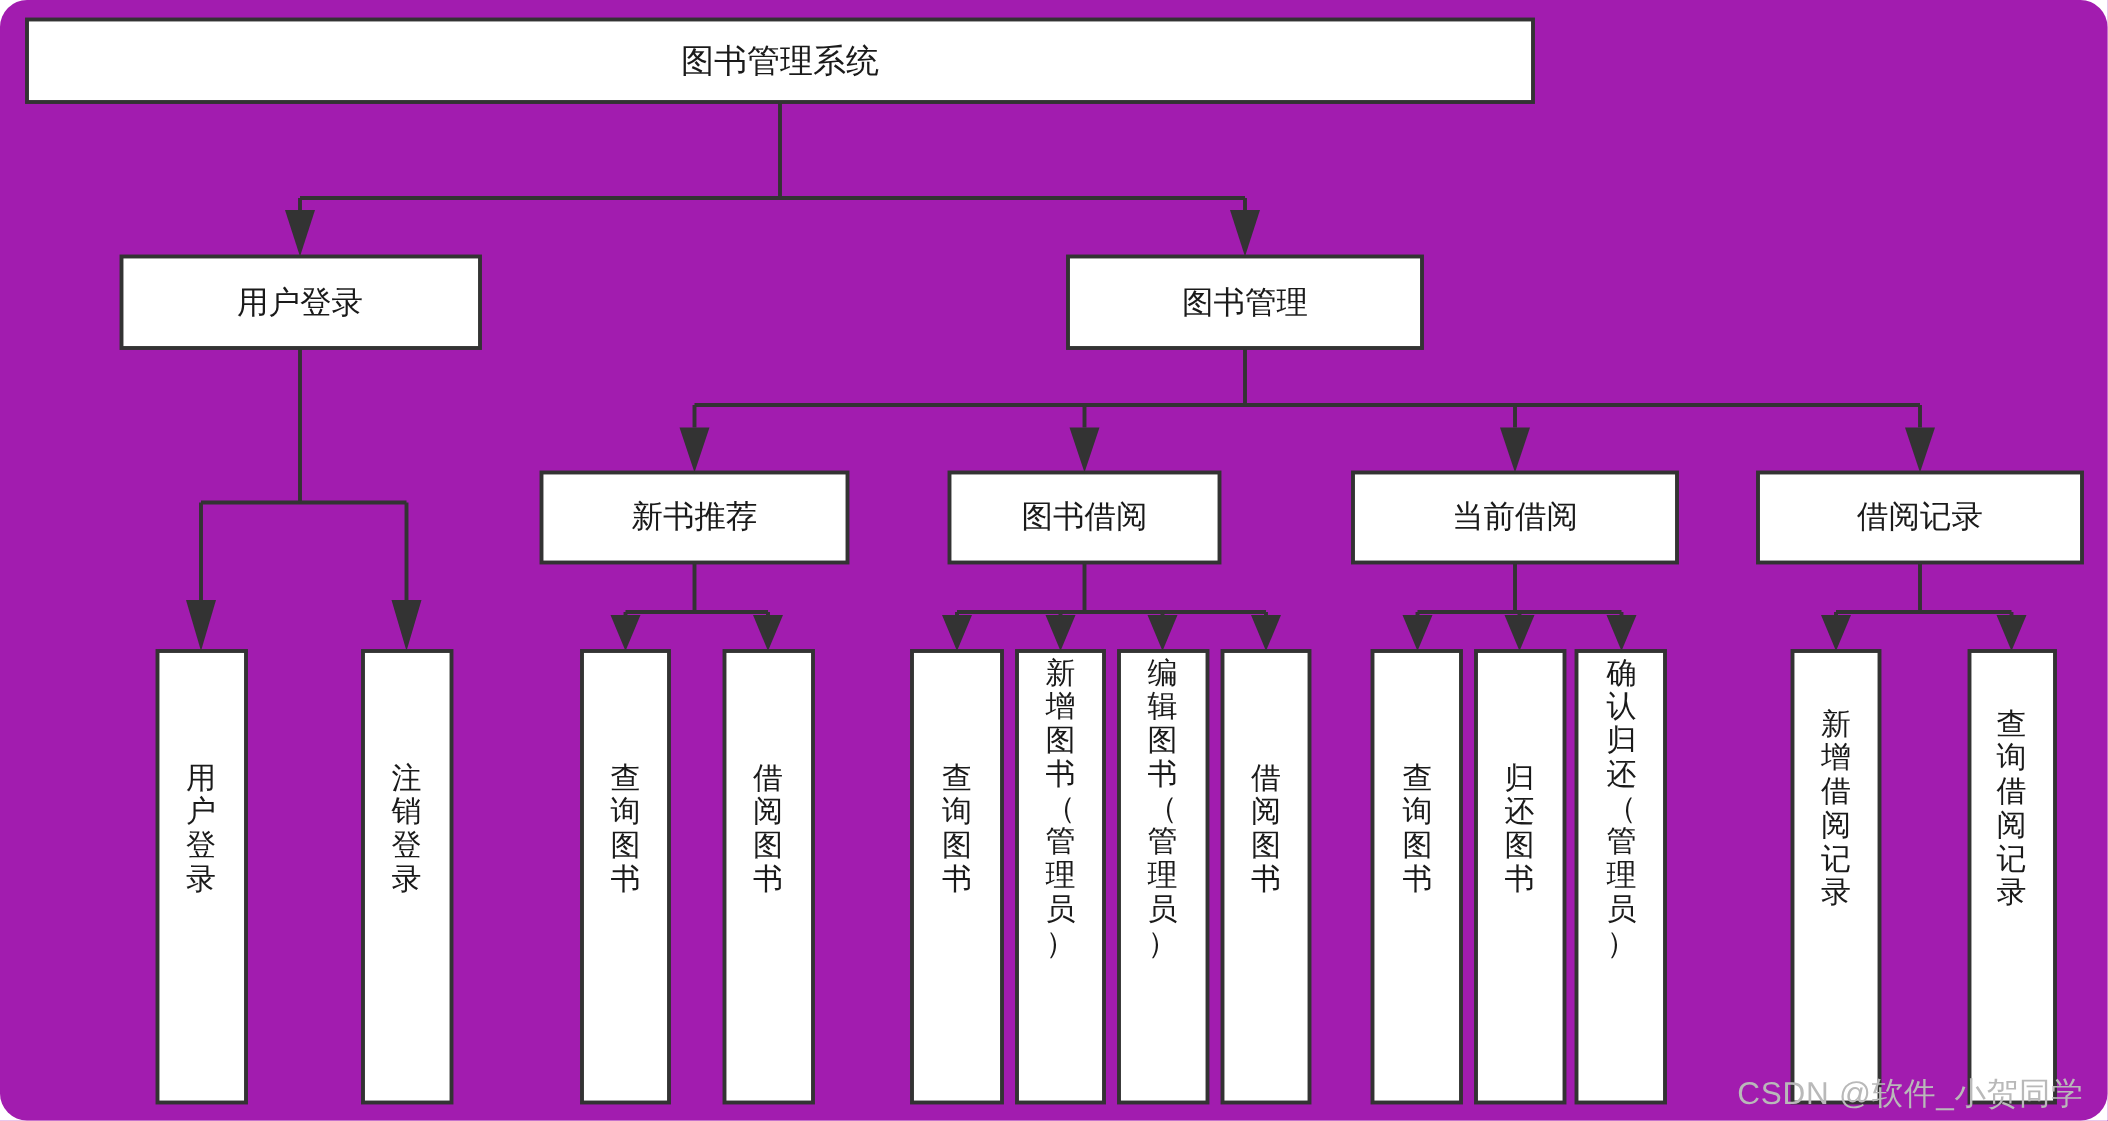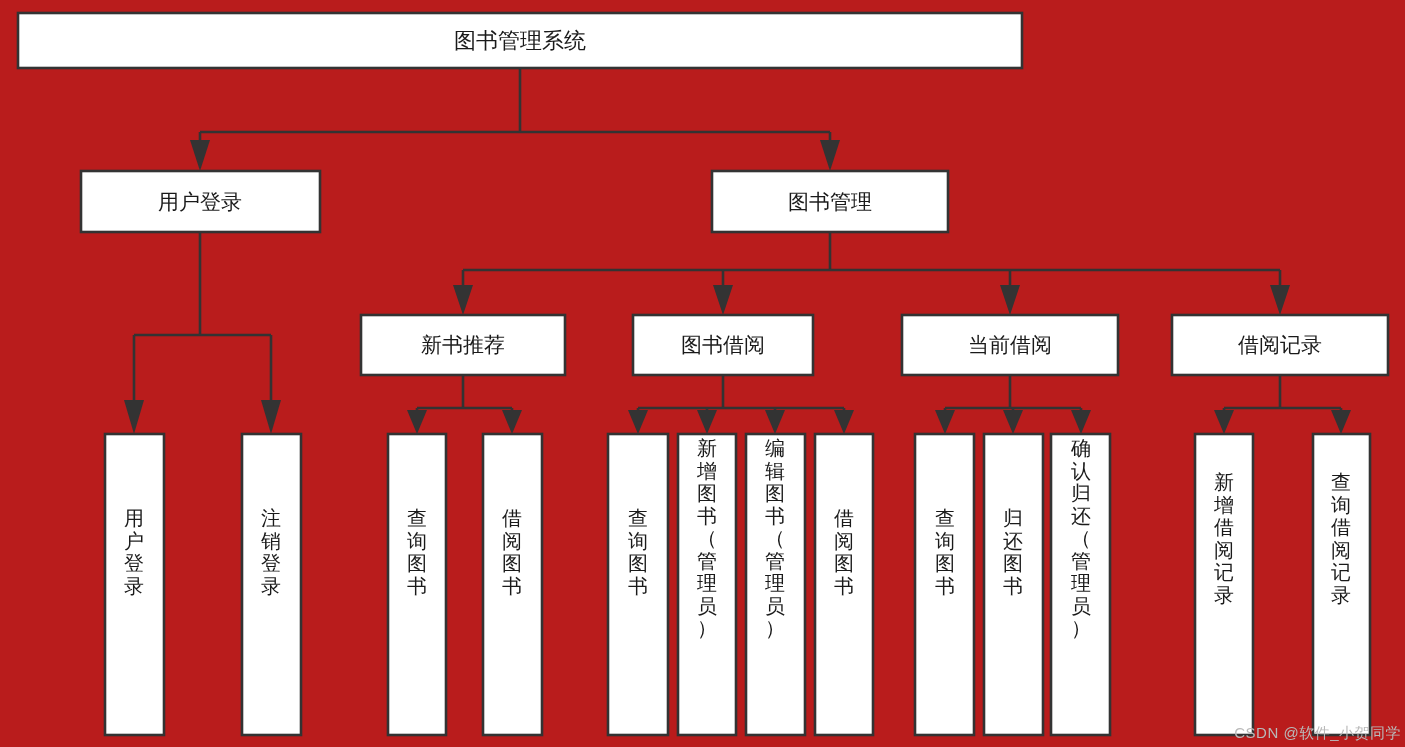--- a/index.html
+++ b/index.html
@@ -11,21 +11,22 @@
   body {
     width: 1405px;
     height: 747px;
     font-family: "Liberation Sans", "DejaVu Sans", sans-serif;
     overflow: hidden;
   }
   #diagram-root {
     position: relative;
     width: 1405px;
     height: 747px;
-    background: #b91c1c;
+    background: #a21caf;
+    border-radius: 18px;
   }
   svg#tree-svg {
     position: absolute;
     top: 0;
     left: 0;
     width: 1405px;
     height: 747px;
     display: block;
   }
   .node-box {
@@ -54,24 +55,24 @@
     stroke-width: 2.6;
     fill: none;
     stroke-linecap: butt;
   }
   .arrow-head {
     fill: #333333;
     stroke: none;
   }
   .watermark {
     position: absolute;
-    right: 4px;
+    right: 16px;
     bottom: 4px;
     font-family: "Liberation Sans", "DejaVu Sans", sans-serif;
-    font-size: 15px;
+    font-size: 21px;
     color: #b9b9b9;
     white-space: nowrap;
     letter-spacing: 0.5px;
     user-select: none;
   }
 </style>
 </head>
 <body>
 
 <div id="diagram-root">

